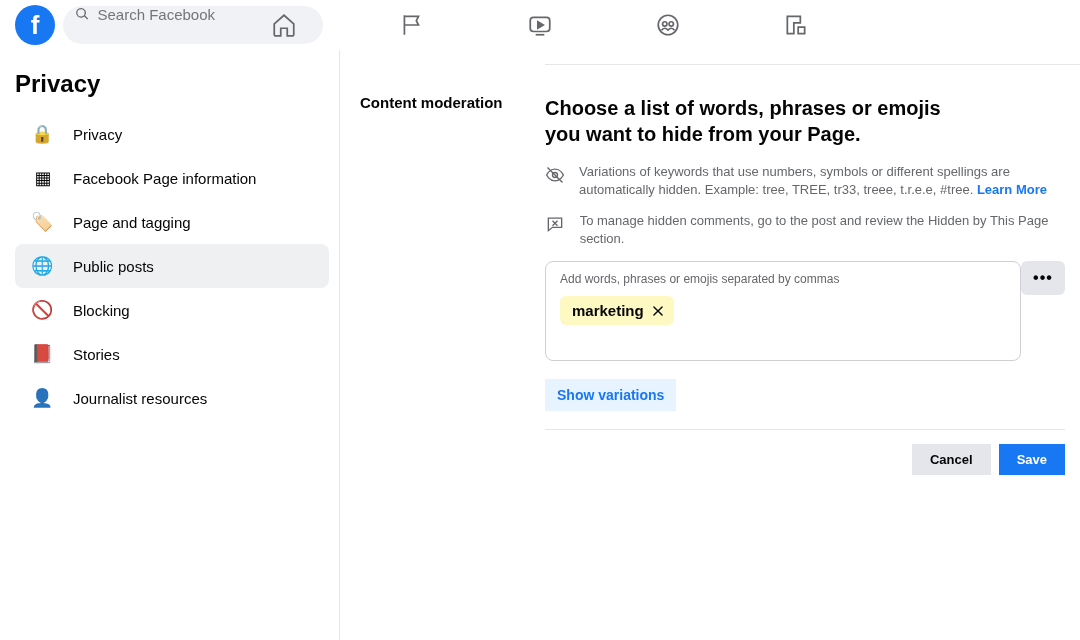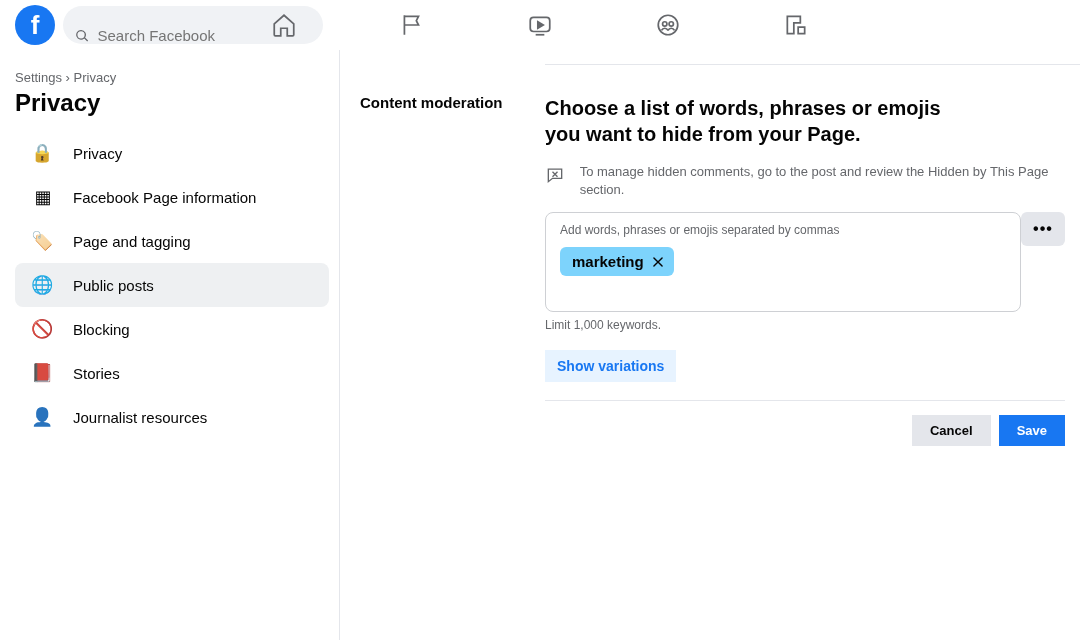--- a/index.html
+++ b/index.html
@@ -1,21 +1,21 @@
 <!DOCTYPE html>
 <html><head>
 <meta charset="utf-8">
 <style>
   * { box-sizing: border-box; margin: 0; padding: 0; font-family: Helvetica, Arial, sans-serif; }
   body { background: #fff; color: #050505; width: 1080px; height: 640px; overflow: hidden; }
 
   
   .header { height: 50px; display: flex; align-items: center; padding: 0 15px; border-bottom: none; position: relative; }
   .logo { width: 40px; height: 40px; background:#1877f2; border-radius:50%; display:flex; align-items:center; justify-content:center; color:#fff; font-weight:700; font-size:26px; }
-  .search { margin-left:8px; width:260px; height:38px; background:#f0f2f5; border-radius:50px; display:flex; align-items:flex-end; padding:0 12px; color:#65676b; }
+  .search { margin-left:8px; width:260px; height:38px; background:#f0f2f5; border-radius:50px; display:flex; align-items:flex-start; padding:0 12px; color:#65676b; }
   .search svg{ width:16px; height:16px; fill:#65676b; margin-right:8px;}
   .search input{ border:none; background:transparent; font-size:15px; color:#65676b; outline:none; width:100%;}
   .header-center{ position:absolute; left:0; right:0; display:flex; justify-content:center; gap:100px; pointer-events:none;}
   .header-center .nav-icon{ width:28px; height:28px; display:flex; align-items:center; justify-content:center; pointer-events:auto;}
   .header-center svg{ width:26px; height:26px; fill:none; stroke:#65676b; stroke-width:1.6;}
 
   
   .page { display:flex; height:590px;}
   .sidebar { width:340px; border-right:1px solid #e4e6eb; padding:20px 10px 0 15px;}
   .breadcrumb{ font-size:13px; color:#65676b; margin-bottom:4px;}
@@ -33,21 +33,21 @@
   .heading{ font-size:20px; font-weight:700; line-height:1.3; margin-bottom:16px; max-width:410px;}
 
   .info-row{ display:flex; gap:14px; margin-bottom:14px; font-size:13px; color:#65676b; line-height:1.35;}
   .info-row .icn{ width:22px; display:flex; justify-content:center; padding-top:2px;}
   .info-row .icn svg{ width:20px; height:20px; fill:#65676b;}
   .info-row a{ color:#1877f2; font-weight:600; text-decoration:none;}
 
   .chipbox-wrap{ display:flex; gap:0; align-items:flex-start;}
   .chipbox{ flex:1; border:1px solid #ced0d4; border-radius:8px; padding:10px 14px 12px; min-height:100px;}
   .chipbox-label{ font-size:12px; color:#65676b; margin-bottom:10px;}
-  .chip{ display:inline-flex; align-items:center; background:#7dd3fc; border-radius:6px; padding:6px 8px 6px 12px; font-size:15px; font-weight:600; gap:6px;}
+  .chip{ display:inline-flex; align-items:center; background:#fef9c3; border-radius:6px; padding:6px 8px 6px 12px; font-size:15px; font-weight:600; gap:6px;}
   .chip .x{ width:16px; height:16px; display:flex; align-items:center; justify-content:center; cursor:pointer;}
   .overflow{ width:44px; height:34px; background:#e4e6eb; border-radius:6px; display:flex; align-items:center; justify-content:center; cursor:pointer; font-weight:700; letter-spacing:1px;}
 
   .limit{ font-size:12px; color:#65676b; margin-top:6px;}
   .showvar-btn{ display:inline-block; margin-top:18px; background:#e7f3ff; color:#1877f2; font-weight:600; font-size:14px; padding:8px 12px; border-radius:0; cursor:pointer;}
 
   .banner{ margin-top:20px; background:#f0f2f5; border-radius:8px; padding:14px 16px; display:flex; align-items:center; gap:12px;}
   .banner .check{ width:16px; height:16px; background:#1877f2; border-radius:50%; display:flex; align-items:center; justify-content:center;}
   .banner .check svg{ width:10px; height:10px; fill:#fff;}
   .banner-text{ flex:1; font-size:15px; font-weight:600;}
@@ -101,25 +101,20 @@
         <svg viewBox="0 0 24 24">
           <path d="M4 4h12v6h-6v10H4zM14 14h6v6h-6z"></path>
         </svg>
       </div>
   </div>
 </div>
 
 <div class="page">
 
   <div class="sidebar">
-    <div class="breadcrumb">
-      <a href="#">Settings</a>
-      <span>›</span>
-      <a href="#">Privacy</a>
-    </div>
     <div class="page-title">Privacy</div>
 
     <div class="nav-item">
       <div class="icon">
           <span>🔒</span>
         </div>
       <span>Privacy</span>
     </div>
     <div class="nav-item">
       <div class="icon">
@@ -159,20 +154,29 @@
     </div>
   </div>
 
   <div class="main">
     <div class="left-col">
       <div class="section-label">Content moderation</div>
     </div>
     <div class="right-col">
       <div class="heading">Choose a list of words, phrases or emojis you want to hide from your Page.</div>
 
+      <div class="info-row">
+        <div class="icn">
+            <svg viewBox="0 0 24 24">
+              <path d="M2 12s3.5-7 10-7 10 7 10 7-3.5 7-10 7S2 12 2 12zm10 3a3 3 0 100-6 3 3 0 000 6z" fill="none" stroke="#65676b" stroke-width="1.6"></path>
+              <path d="M3 3l18 18" stroke="#65676b" stroke-width="1.6"></path>
+            </svg>
+          </div>
+        <div><span>Variations of keywords that use numbers, symbols or different spellings are automatically hidden. Example: tree, TREE, tr33, treee, t.r.e.e, #tree. </span><a href="#">Learn More</a></div>
+      </div>
 
 
       <div class="info-row">
         <div class="icn">
             <svg viewBox="0 0 24 24">
               <path d="M4 5h16v11H9l-5 4V5z" fill="none" stroke="#65676b" stroke-width="1.6"></path>
               <path d="M9 8l6 6M15 8l-6 6" stroke="#65676b" stroke-width="1.6"></path>
             </svg>
           </div>
         <div>To manage hidden comments, go to the post and review the Hidden by This Page section.</div>
@@ -186,21 +190,20 @@
             <span class="x">
               <svg class="xsvg" viewBox="0 0 24 24">
                   <path d="M5 5l14 14M19 5L5 19" stroke="#050505" stroke-width="2.4" stroke-linecap="round"></path>
                 </svg>
             </span>
           </div>
         </div>
         <div class="overflow">•••</div>
       </div>
 
-      <div class="limit">Limit 1,000 keywords.</div>
 
       <div class="showvar-btn">Show variations</div>
 
 
       <div class="footer">
         <button class="btn btn-secondary">Cancel</button>
         <button class="btn btn-primary">Save</button>
       </div>
     </div>
   </div>

